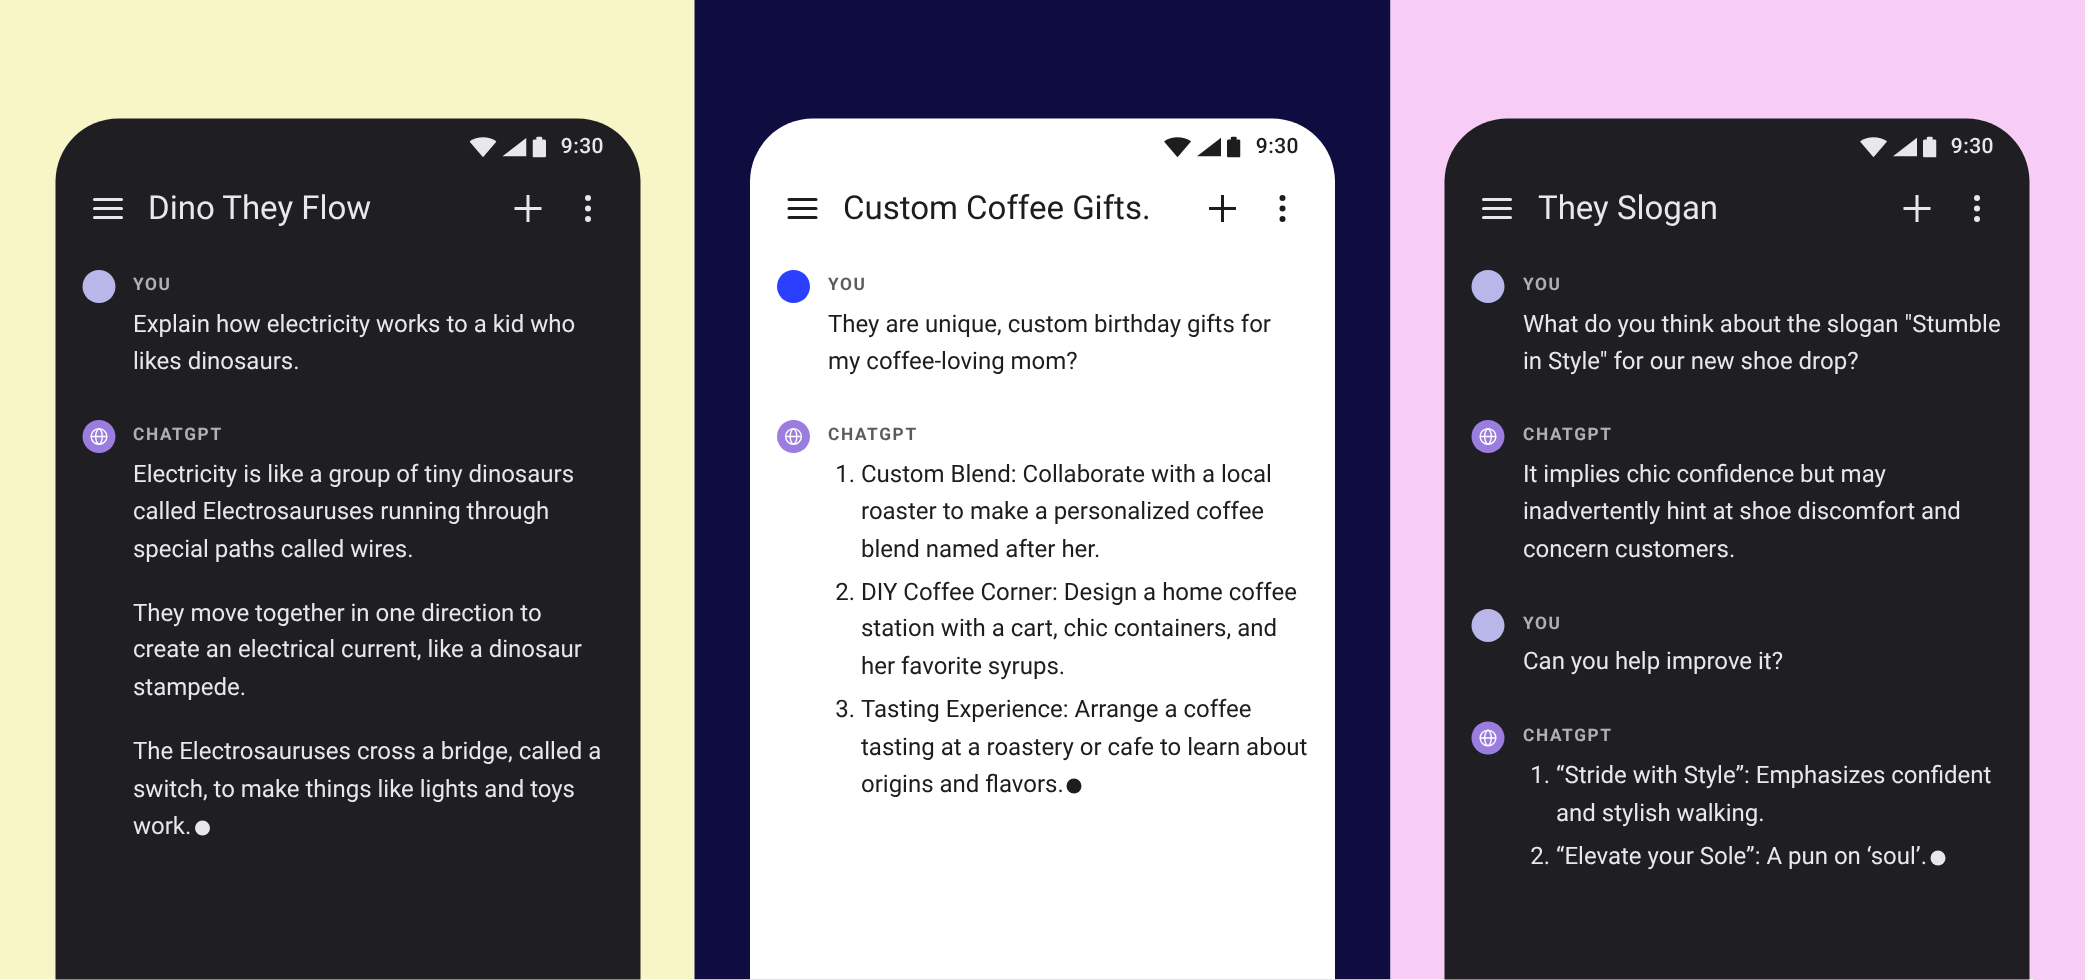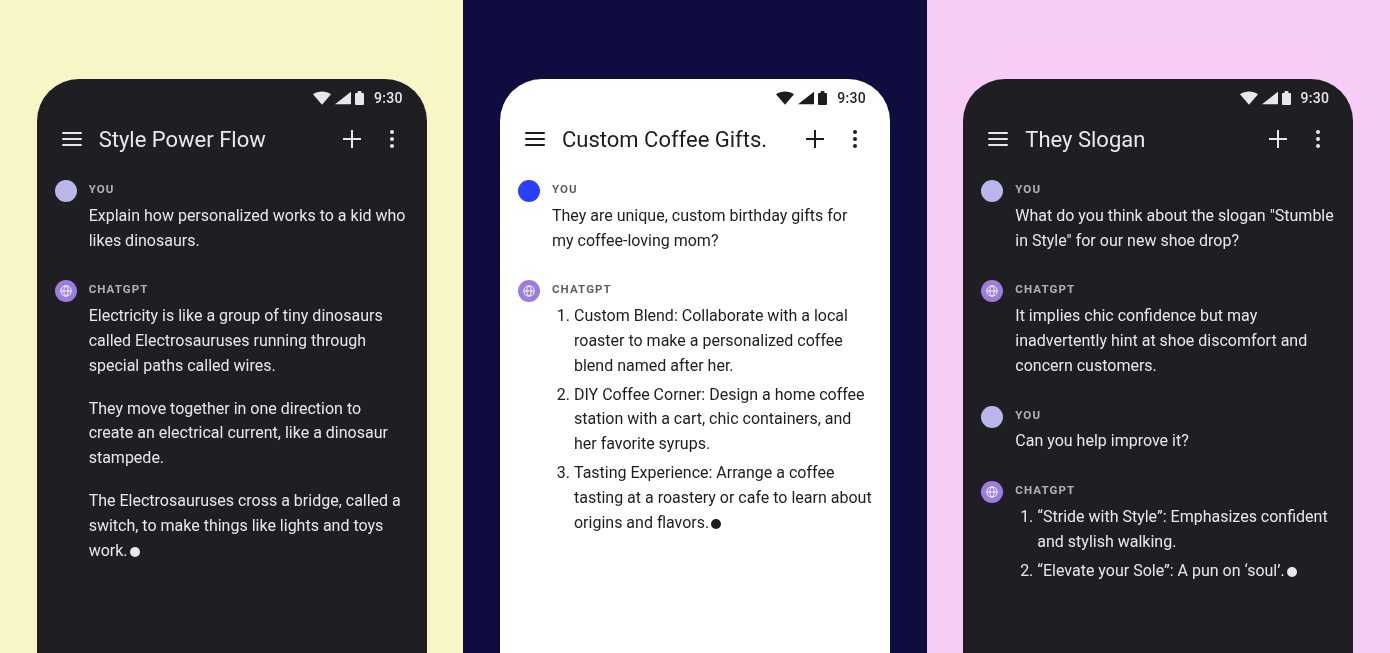--- a/index.html
+++ b/index.html
@@ -162,38 +162,38 @@
           <span class="time">9:30</span>
         </div>
         <div class="appbar">
     <div class="icon-btn">
       <div class="hamburger">
               <span></span>
               <span></span>
               <span></span>
             </div>
     </div>
-    <div class="title">Style Power Flow</div>
+    <div class="title">Dino They Flow</div>
     <div class="icon-btn">
       <div class="plus"></div>
     </div>
     <div class="icon-btn">
       <div class="kebab">
               <span></span>
               <span></span>
               <span></span>
             </div>
     </div>
         </div>
         <div class="thread">
           <div class="msg">
             <div class="avatar" style="background: rgb(185, 182, 234);"></div>
             <div class="msg-body">
               <div class="sender">YOU</div>
-              <div class="text"><span>Explain how personalized works to a kid who likes dinosaurs.</span></div>
+              <div class="text"><span>Explain how electricity works to a kid who likes dinosaurs.</span></div>
             </div>
           </div>
           <div class="msg">
             <div class="avatar gpt">
               <svg viewBox="0 0 24 24" fill="none" stroke="#ffffff" stroke-width="1.6">
     <circle cx="12" cy="12" r="9"></circle>
     <path d="M12 3 C7 6 7 18 12 21 M12 3 C17 6 17 18 12 21 M3 12 H21"></path>
   </svg>
             </div>
             <div class="msg-body">

